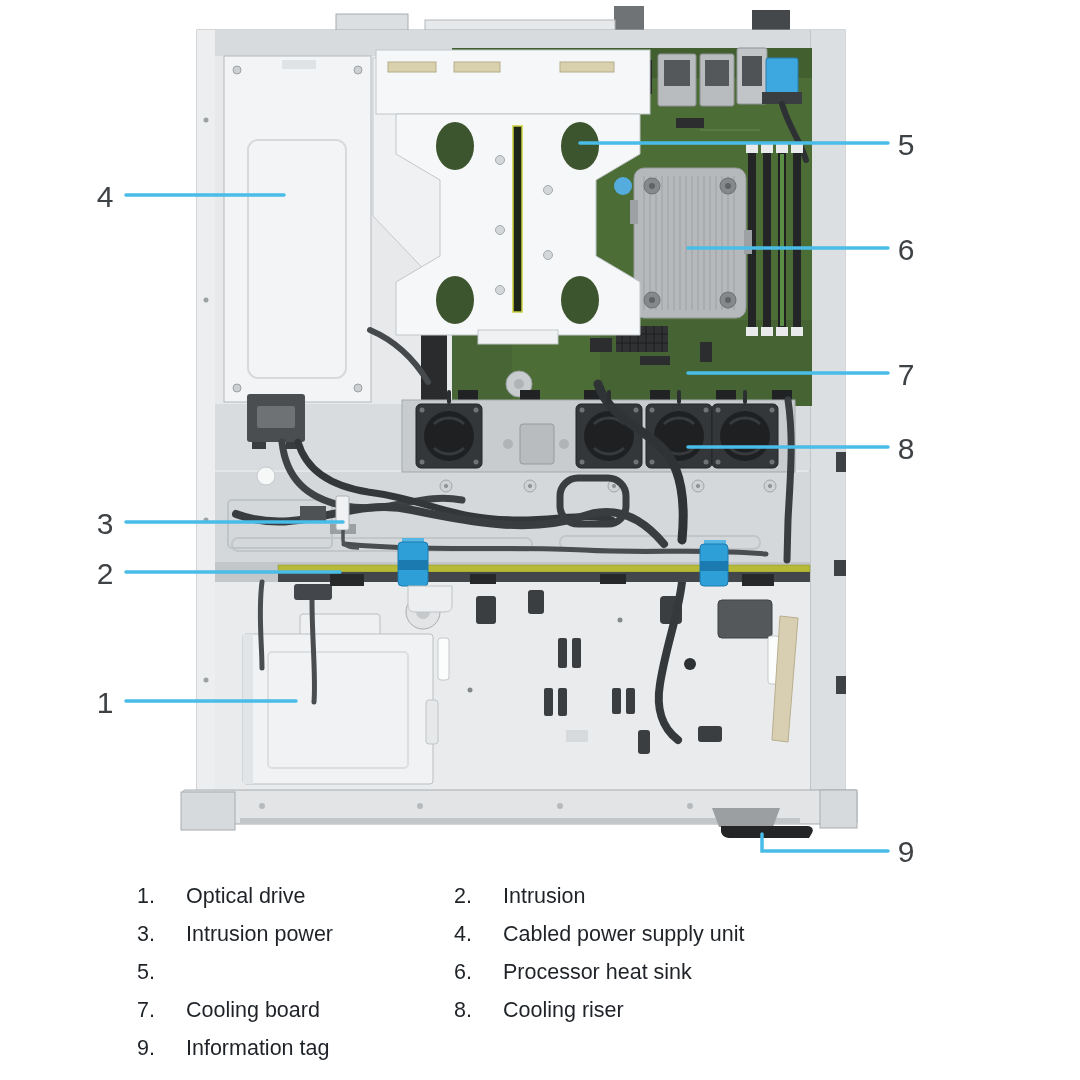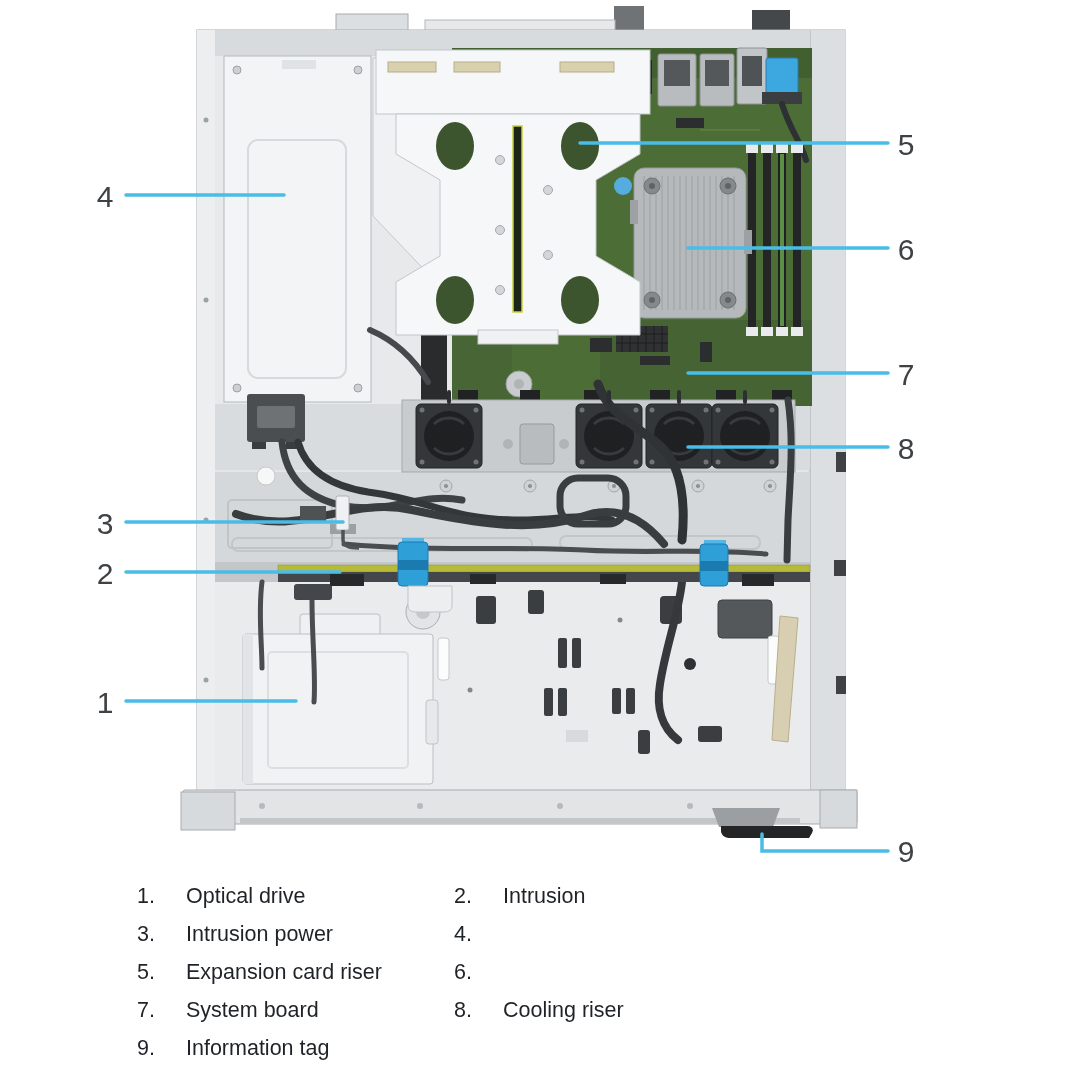--- a/index.html
+++ b/index.html
@@ -361,31 +361,32 @@
   <div class="legend-item">
     <span class="legend-num">2.</span>
     <span class="legend-label">Intrusion</span>
   </div>
   <div class="legend-item">
     <span class="legend-num">3.</span>
     <span class="legend-label">Intrusion power</span>
   </div>
   <div class="legend-item">
     <span class="legend-num">4.</span>
+    <span class="legend-label">Cabled power supply unit</span>
   </div>
   <div class="legend-item">
     <span class="legend-num">5.</span>
-    <span class="legend-label">Expansion card riser</span>
   </div>
   <div class="legend-item">
     <span class="legend-num">6.</span>
+    <span class="legend-label">Processor heat sink</span>
   </div>
   <div class="legend-item">
     <span class="legend-num">7.</span>
-    <span class="legend-label">System board</span>
+    <span class="legend-label">Cooling board</span>
   </div>
   <div class="legend-item">
     <span class="legend-num">8.</span>
     <span class="legend-label">Cooling riser</span>
   </div>
   <div class="legend-item">
     <span class="legend-num">9.</span>
     <span class="legend-label">Information tag</span>
   </div>
 </div>

